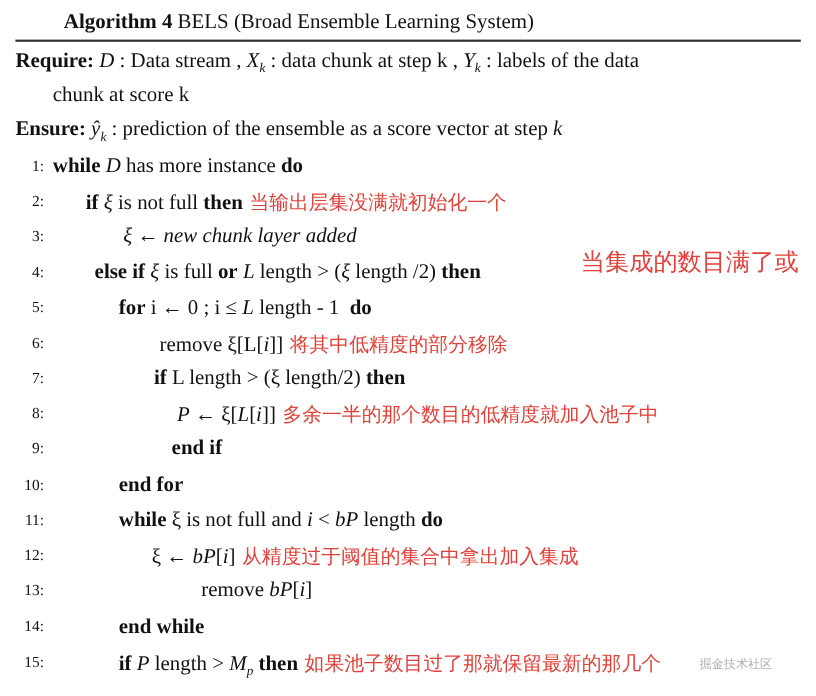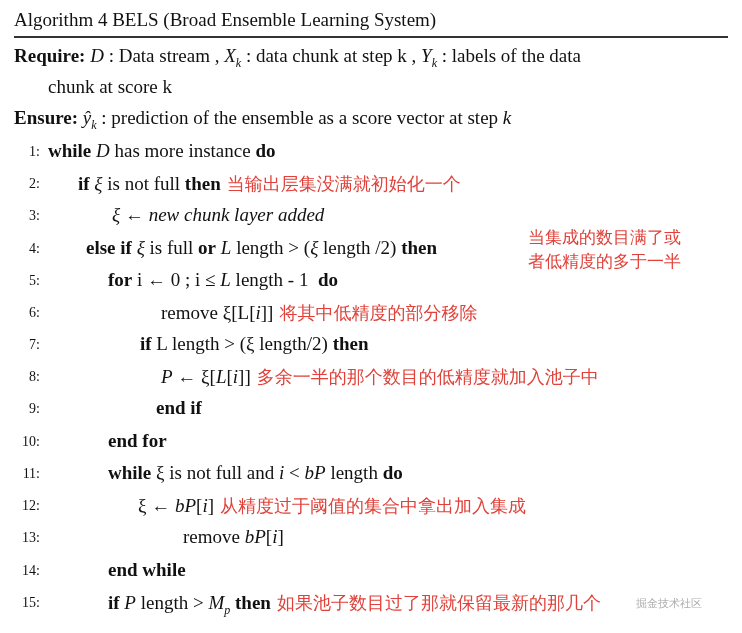--- a/index.html
+++ b/index.html
@@ -1,31 +1,31 @@
 <!DOCTYPE html>
 <html><head>
 <meta charset="utf-8">
 <style>
   html, body { margin:0; padding:0; background:#ffffff; }
   body { width:742px; height:633px; overflow:hidden; position:relative;
          font-family:"Liberation Serif","DejaVu Serif",serif; color:#111; }
   .title { position:absolute; left:14px; top:9px; font-size:19px; }
-  .title b { font-weight:normal; }
+  .title b { font-weight:bold;margin-left:44px; }
   .rule { position:absolute; left:14px; width:714px; height:1.5px; background:#333; }
   .hdr { position:absolute; left:14px; font-size:19px; white-space:nowrap; }
   .hdr b { font-weight:bold; }
   .cont { position:absolute; left:48px; font-size:19px; }
   .line { position:absolute; left:0; height:30px; font-size:19px; white-space:nowrap; }
   .num { position:absolute; left:0; width:40px; text-align:right; font-size:14px; top:4px; }
   .code { position:absolute; top:0; }
   .code b { font-weight:bold; }
   .code i { font-style:italic; }
   .ann { color:#e0413a; font-family:"DejaVu Sans","Liberation Sans",sans-serif; font-size:18px; margin-left:6px; }
   .ann-block { position:absolute; left:528px; top:226px; color:#e0413a;
-               font-family:Liberation Serif, serif; font-size:17px; line-height:24px; }
+               font-family:Liberation Serif, serif; font-size:22px; line-height:24px; }
   .wm { position:absolute; left:636px; top:596px; color:#9a9a9a; font-family:"DejaVu Sans",sans-serif; font-size:11px; opacity:.8; }
   sub { font-size:12px; }
 </style>
 </head>
 <body>
 
 <div class="title">
   <b>Algorithm 4</b>
   <span>BELS (Broad Ensemble Learning System)</span>
 </div>
@@ -56,31 +56,30 @@
   <span class="num">3:</span>
   <span class="code" style="left:112px;"><i>ξ</i> ← <i>new chunk layer added</i></span>
 </div>
 
 <div class="line" style="top:237px;">
   <span class="num">4:</span>
   <span class="code" style="left:86px;"><b>else if</b> <i>ξ</i> is full <b>or</b> <i>L</i> length &gt; (<i>ξ</i> length /2) <b>then</b></span>
 </div>
 <div class="ann-block">
   <div>当集成的数目满了或</div>
-  <div>者低精度的多于一半</div>
 </div>
 
 <div class="line" style="top:269px;">
   <span class="num">5:</span>
   <span class="code" style="left:108px;"><b>for</b> i ← 0 ; i ≤ <i>L</i> length - 1 &nbsp;<b>do</b></span>
 </div>
 
 <div class="line" style="top:301px;">
   <span class="num">6:</span>
-  <span class="code" style="left:145px;margin-left:16px;">remove ξ[L[<i>i</i>]]<span class="ann">将其中低精度的部分移除</span></span>
+  <span class="code" style="left:145px;">remove ξ[L[<i>i</i>]]<span class="ann">将其中低精度的部分移除</span></span>
 </div>
 
 <div class="line" style="top:333px;">
   <span class="num">7:</span>
   <span class="code" style="left:140px;"><b>if</b> L length &gt; (ξ length/2) <b>then</b></span>
 </div>
 
 <div class="line" style="top:365px;">
   <span class="num">8:</span>
   <span class="code" style="left:161px;"><i>P</i> ← ξ[<i>L</i>[<i>i</i>]]<span class="ann">多余一半的那个数目的低精度就加入池子中</span></span>

